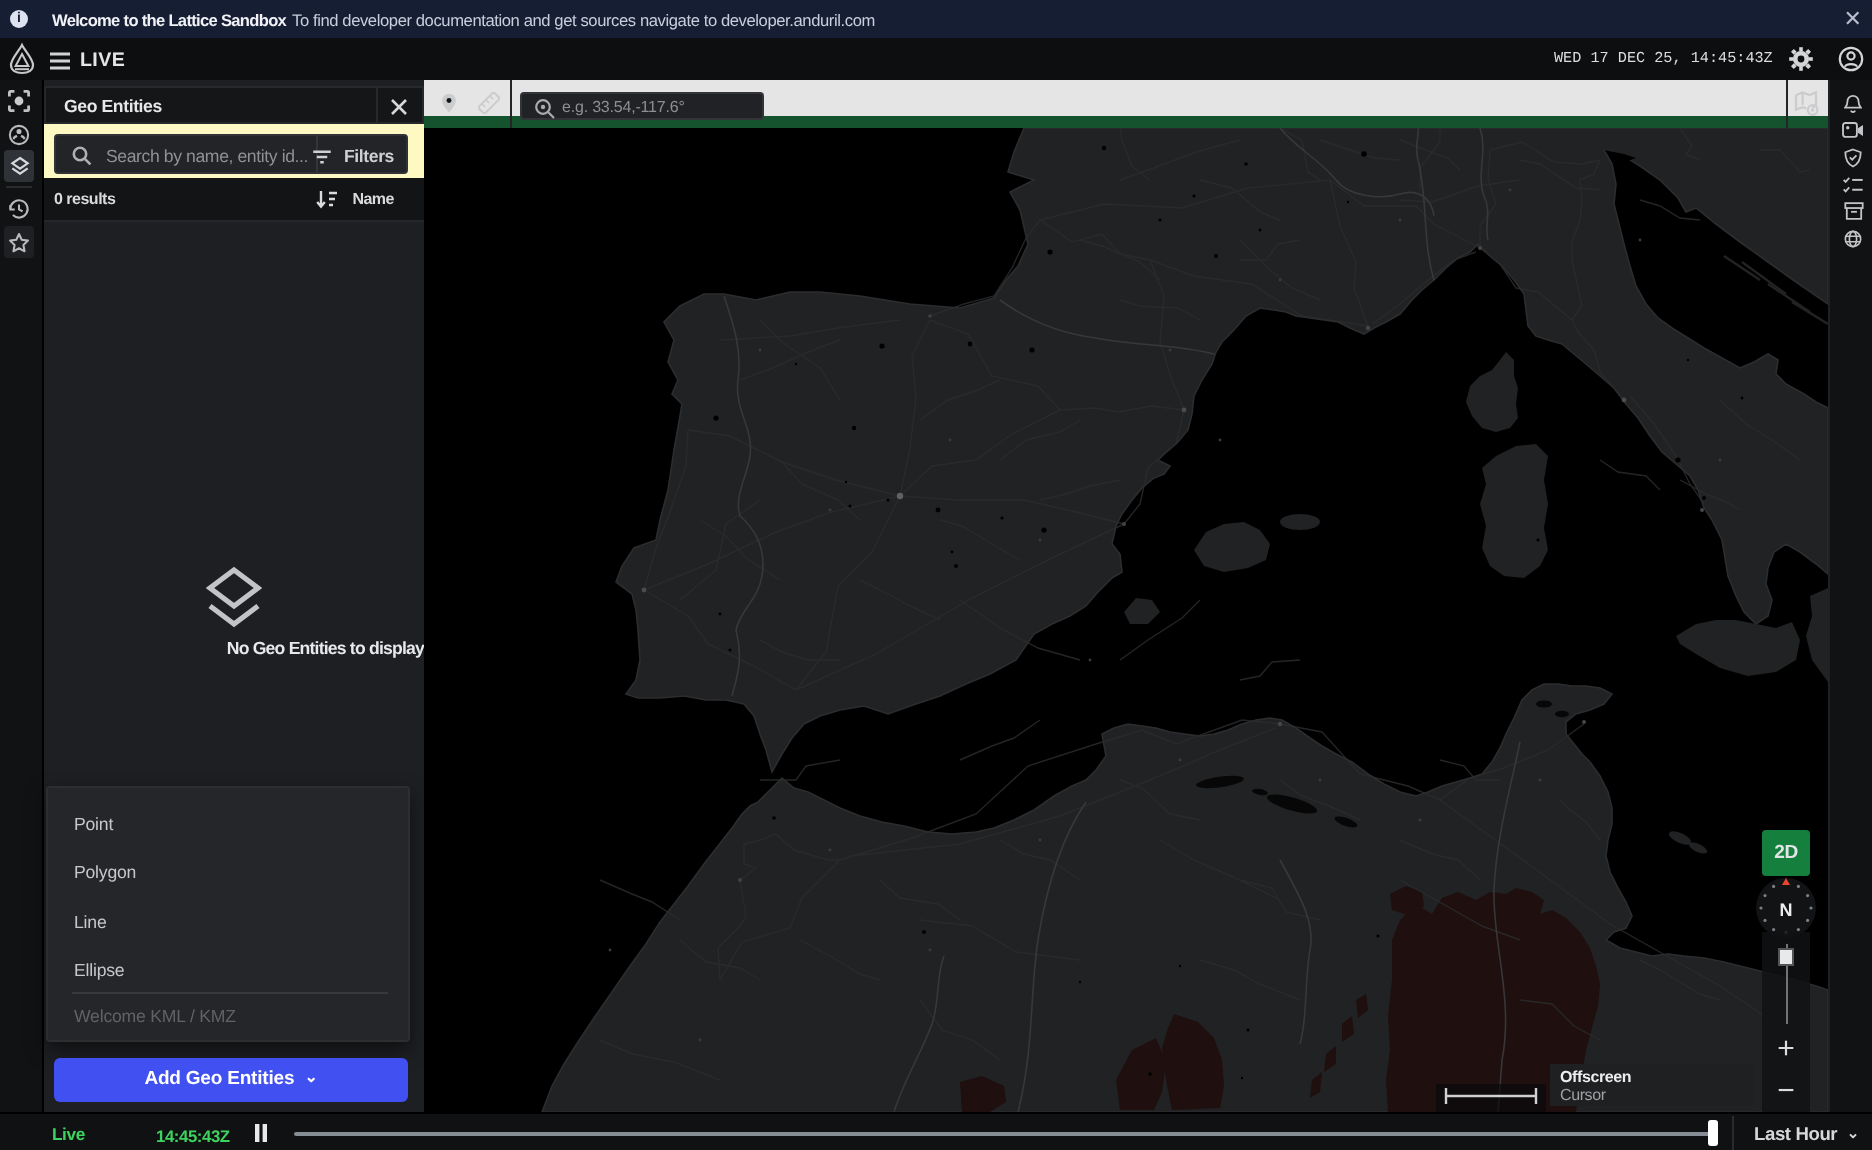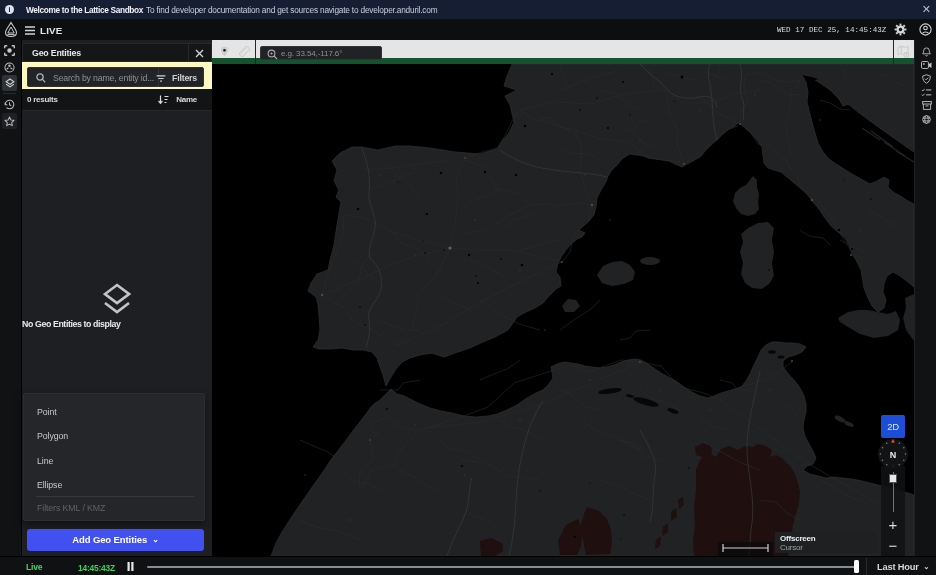--- a/index.html
+++ b/index.html
@@ -33,21 +33,21 @@
 #psearchrow { position:absolute; top:22px; left:0; width:190px; height:27px; background:#fef9c3; }
 #psearch { position:absolute; top:5px; left:5px; width:177px; height:20px; background:#222427;
   border:1px solid #303236; border-radius:2px; }
 #psearch .ph { position:absolute; left:25px; top:4.5px; font-size:8.8px; letter-spacing:-0.2px; color:#8f9194; white-space:nowrap; }
 #psearch .flt { position:absolute; right:6px; top:4.5px; font-size:8.8px; letter-spacing:-0.2px; font-weight:bold; color:#cfd0d3; }
 #psearch .fsep { position:absolute; right:44px; top:0px; width:1px; height:18px; background:#333539; }
 #presults { position:absolute; top:49px; left:0; width:190px; height:22px; background:#131416; border-bottom:1px solid #26272a;}
 #presults .l { position:absolute; left:5px; top:6px; font-size:8px; letter-spacing:-0.25px; font-weight:bold; color:#dadbdd; }
 #presults .r { position:absolute; right:15px; top:6px; font-size:8px; letter-spacing:-0.25px; font-weight:bold; color:#dadbdd; }
 #pempty { position:absolute; top:71px; left:0; width:190px; height:485px; background:#1d1f22; }
-#pempty .tt { position:absolute; top:208px; left:0; width:190px; text-align:left;
+#pempty .tt { position:absolute; top:208px; left:0; width:190px; text-align:right;
   font-size:8.8px; letter-spacing:-0.4px; font-weight:bold; color:#e8e9eb; }
 #pempty .bb { position:absolute; top:224px; left:0px; width:190px; text-align:center;
   font-size:8px; letter-spacing:-0.2px; line-height:12px; color:#9da0a4; }
 #pmenu { position:absolute; top:353px; left:1px; width:182px; height:128px; background:#242629;
   border:1px solid #2c2e31; border-radius:2px; box-shadow:0 4px 10px rgba(0,0,0,0.5); }
 #pmenu .it { position:absolute; left:13px; font-size:8.8px; letter-spacing:-0.1px; color:#c7c8cb; }
 #pmenu .sep { position:absolute; top:102px; left:12px; width:158px; height:1px; background:#37393c; }
 #pmenu .up { position:absolute; top:109px; left:13px; font-size:8.8px; letter-spacing:-0.1px; color:#606266; }
 #pbtn { position:absolute; top:489px; left:5px; width:177px; height:22px; background:#4150f1;
   border-radius:3px; text-align:center; font-size:9.5px; letter-spacing:-0.1px; font-weight:bold; color:#fff; line-height:22px; }
@@ -55,22 +55,22 @@
 
 #mapcol { position:absolute; top:40px; left:212px; width:702px; height:516px; background:#000; }
 #maptb { position:absolute; top:0; left:0; width:702px; height:24px; background:#e5e5e5; border-bottom:6px solid #14532d; }
 #maptb .sbox { position:absolute; left:48px; top:6px; width:122px; height:14px; background:#202225;
   border:1px solid #323438; border-radius:2px; }
 #maptb .sbox .ph { position:absolute; left:20px; top:2px; font-size:8px; letter-spacing:-0.1px; color:#8d8f93; }
 #maptb .vsep { position:absolute; left:43px; top:0px; width:1px; height:24px; background:#242528; }
 #maptb .vsep2 { position:absolute; right:20px; top:0px; width:1px; height:24px; background:#242528; }
 
 
-#btn2d { position:absolute; left:669px; top:375px; width:24px; height:23px; background:#1d4ed8;
-  border-radius:2px; color:#e3e4e6; font-size:9.5px; letter-spacing:-0.2px; font-weight:normal; text-align:center; line-height:23px; }
+#btn2d { position:absolute; left:669px; top:375px; width:24px; height:23px; background:#15803d;
+  border-radius:2px; color:#e3e4e6; font-size:9.5px; letter-spacing:-0.2px; font-weight:bold; text-align:center; line-height:23px; }
 #zoomcol { position:absolute; left:669px; top:426px; width:24px; height:90px; background:rgba(17,18,19,0.85); }
 #scalebox { position:absolute; left:506px; top:490px; width:55px; height:24px; background:rgba(8,8,9,0.66);margin-top:12px; }
 #scalebox .mi { position:absolute; right:5px; top:12.5px; font-size:7.5px; color:#d0d2d5; }
 #offscr { position:absolute; left:563px; top:492px; width:102px; height:21px; background:#1e2022; }
 #offscr .a { position:absolute; left:5px; top:2px; font-size:8px; letter-spacing:-0.2px; font-weight:bold; color:#eceded; }
 #offscr .b { position:absolute; left:5px; top:11px; font-size:8px; letter-spacing:-0.2px; color:#9fa2a5; }
 
 
 #rrail { position:absolute; top:40px; left:914px; width:22px; height:516px; background:#111213; border-left:1px solid #202124; }
 
@@ -202,21 +202,21 @@
         <path d="M2,20 L14,29 L26,20" fill="none" stroke="#c2c4c7" stroke-width="2.6"></path>
       </svg>
       <div class="tt">No Geo Entities to display</div>
     </div>
     <div id="pmenu">
       <div class="it" style="top:13px">Point</div>
       <div class="it" style="top:37px">Polygon</div>
       <div class="it" style="top:62px">Line</div>
       <div class="it" style="top:86px">Ellipse</div>
       <div class="sep"></div>
-      <div class="up">Filters KML / KMZ</div>
+      <div class="up">Welcome KML / KMZ</div>
     </div>
     <div id="pbtn">Add Geo Entities&nbsp;&nbsp;<span style="font-size:8px;position:relative;top:-1px;">⌄</span></div>
   </div>
 
   <div id="mapcol">
     <svg id="mapsvg" class="abs" style="left:0;top:24px" width="702" height="492" viewBox="212 64 702 492">
       <rect x="212" y="64" width="702" height="492" fill="#000"></rect>
       <path id="europe" fill="#212223" stroke="#2c2d2f" stroke-width="0.8" d="
         M512,64 L914,64 L914,152
         L898,141 L884,131 L870,121 L858,112 L848,104 L843,106 L839,99 L830,90 L820,83 L812,78 L806,76 L802,75

